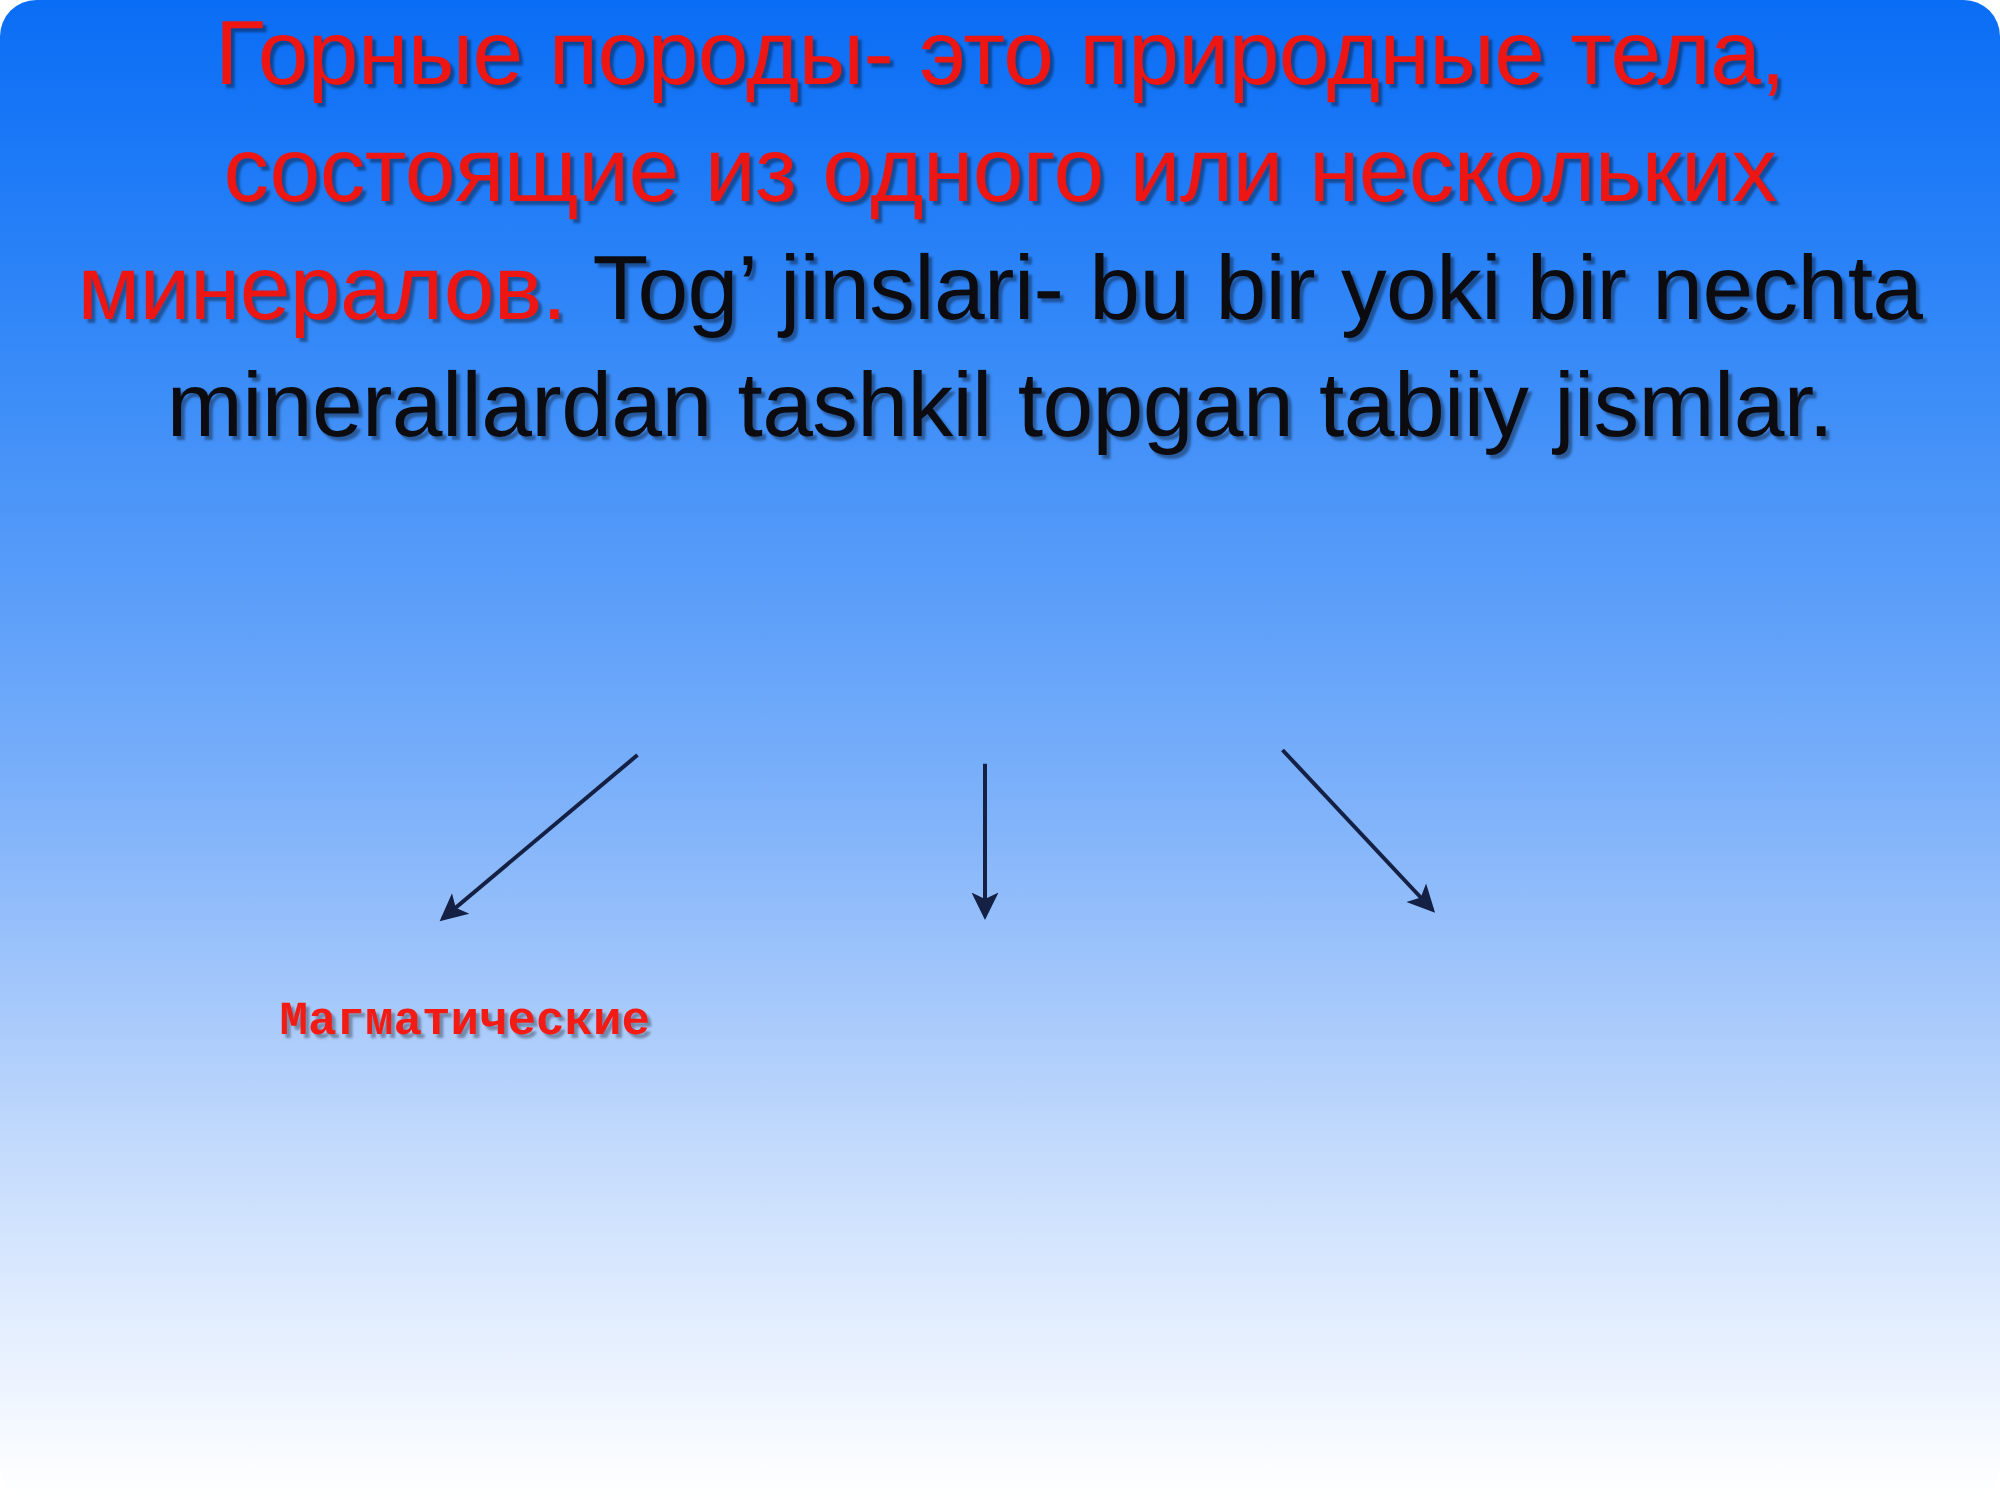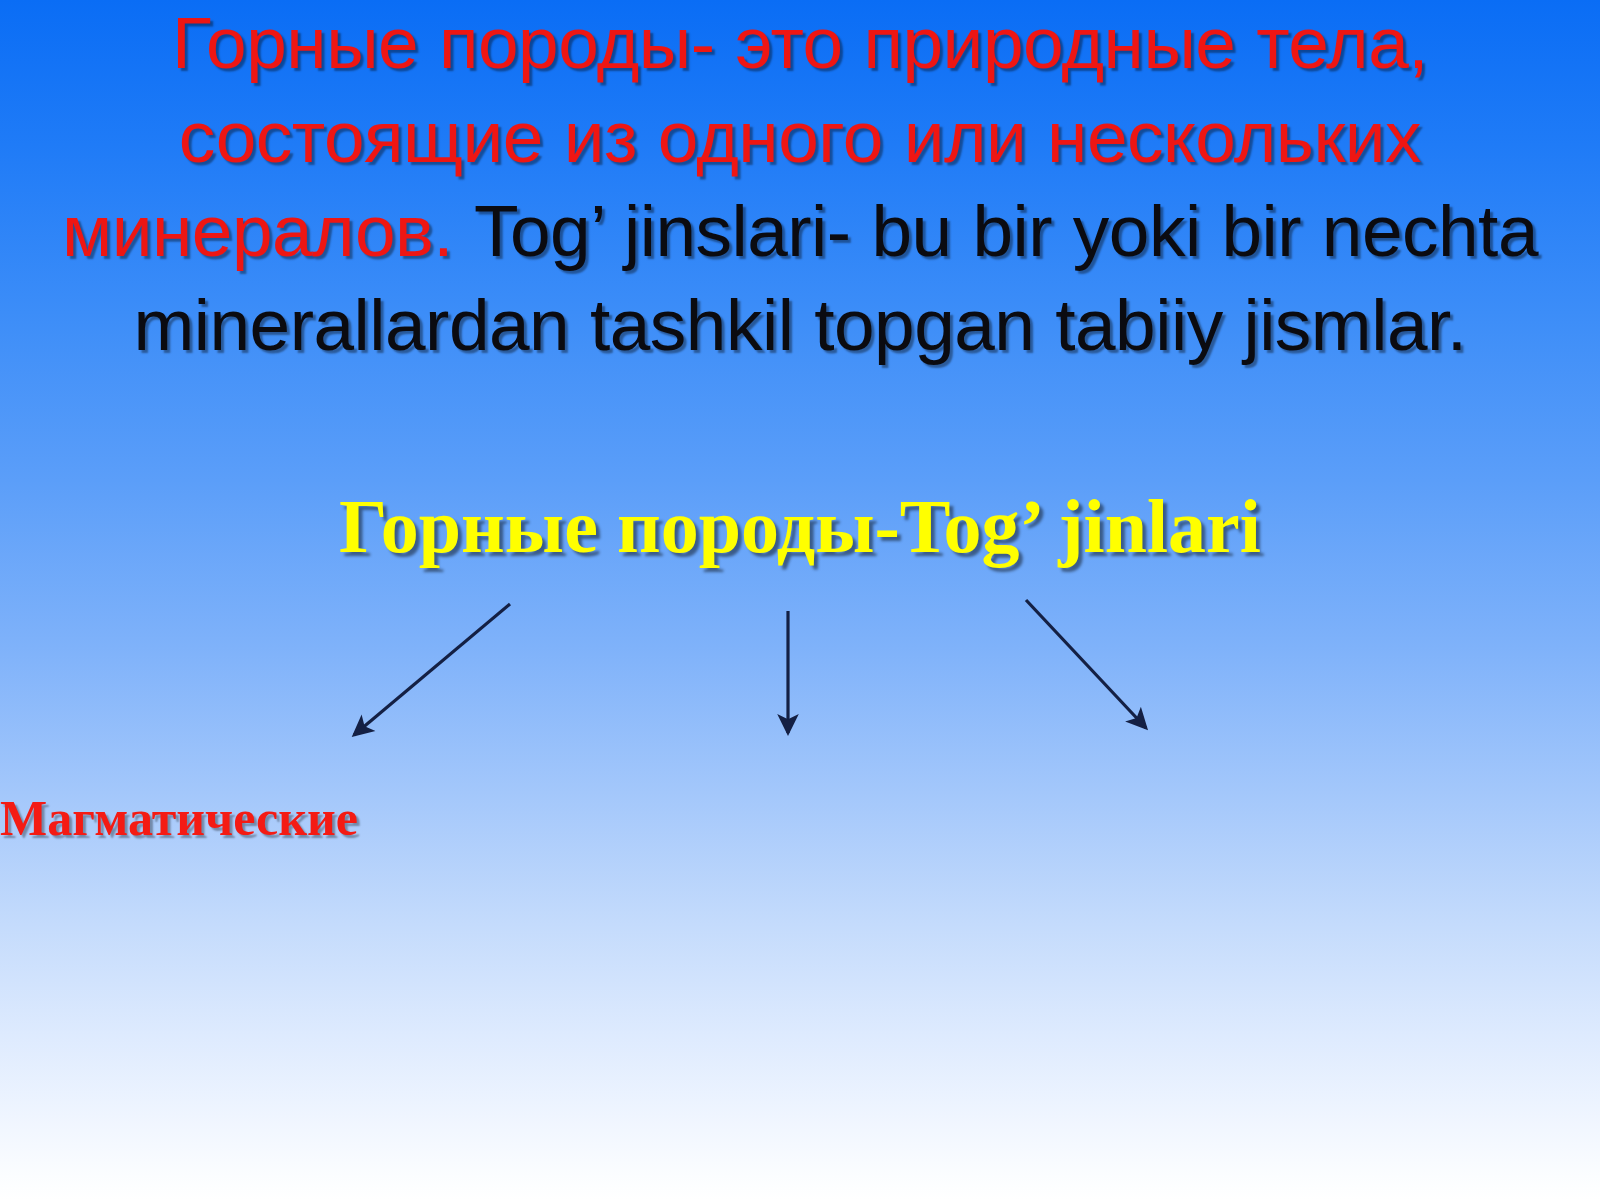--- a/index.html
+++ b/index.html
@@ -25,20 +25,21 @@
         #3c8df8 26%,
         #5b9ef9 40%,
         #7fb2fa 54%,
         #a3c7fb 66%,
         #c4dbfc 77%,
         #ddeafe 86%,
         #eff5ff 93%,
         #fbfdff 98%,
         #ffffff 100%);
     overflow: hidden;
+    border-radius: 29px;
   }
 
   
   #body-text {
     position: absolute;
     left: 60px;
     top: -4px;
     width: 1480px;
     text-align: center;
     font-family: "Liberation Sans", sans-serif;
@@ -79,28 +80,28 @@
     left: 0;
     top: 0;
     width: 1600px;
     height: 1200px;
     pointer-events: none;
   }
 
   
   .cat-label {
     position: absolute;
-    font-family: Liberation Serif, serif;
+    font-family: Liberation Mono, monospace;
     font-weight: bold;
-    font-size: 50px;
+    font-size: 38px;
     line-height: 56px;
     color: #f41b14;
     text-shadow: 3px 3px 2px rgba(0, 0, 0, 0.33);
     white-space: nowrap;
-    text-align: left;
+    text-align: right;
   }
 
   #label-magmatic {
     left: 0px;
     top: 790px;
     width: 520px;
   }
 
   #label-sedimentary {
     left: 520px;
@@ -116,21 +117,20 @@
 </style>
 </head>
 <body>
 
 <div id="slide">
 
   <div id="body-text">
     <span class="seg-red">Горные породы- это природные тела, состоящие из одного или нескольких минералов.</span><span class="seg-black">&nbsp;</span><span class="seg-black">Tog’ jinslari- bu bir yoki bir nechta minerallardan tashkil topgan tabiiy jismlar.</span>
   </div>
 
-  <div id="heading">Горные породы-Tog’ jinlari</div>
 
   <svg id="arrows" viewBox="0 0 1600 1200" width="1600" height="1200" xmlns="http://www.w3.org/2000/svg">
     <defs>
       <marker id="head" viewBox="0 0 12 12" refX="9.5" refY="6" markerWidth="7.5" markerHeight="7.5" orient="auto-start-reverse">
         <path d="M 0 0.6 L 11 6 L 0 11.4 L 2.6 6 Z" fill="#142044"></path>
       </marker>
     </defs>
 
     <g>
       <line x1="510" y1="604" x2="354" y2="735" stroke="#142044" stroke-width="3.2" marker-end="url(#head)"></line>

